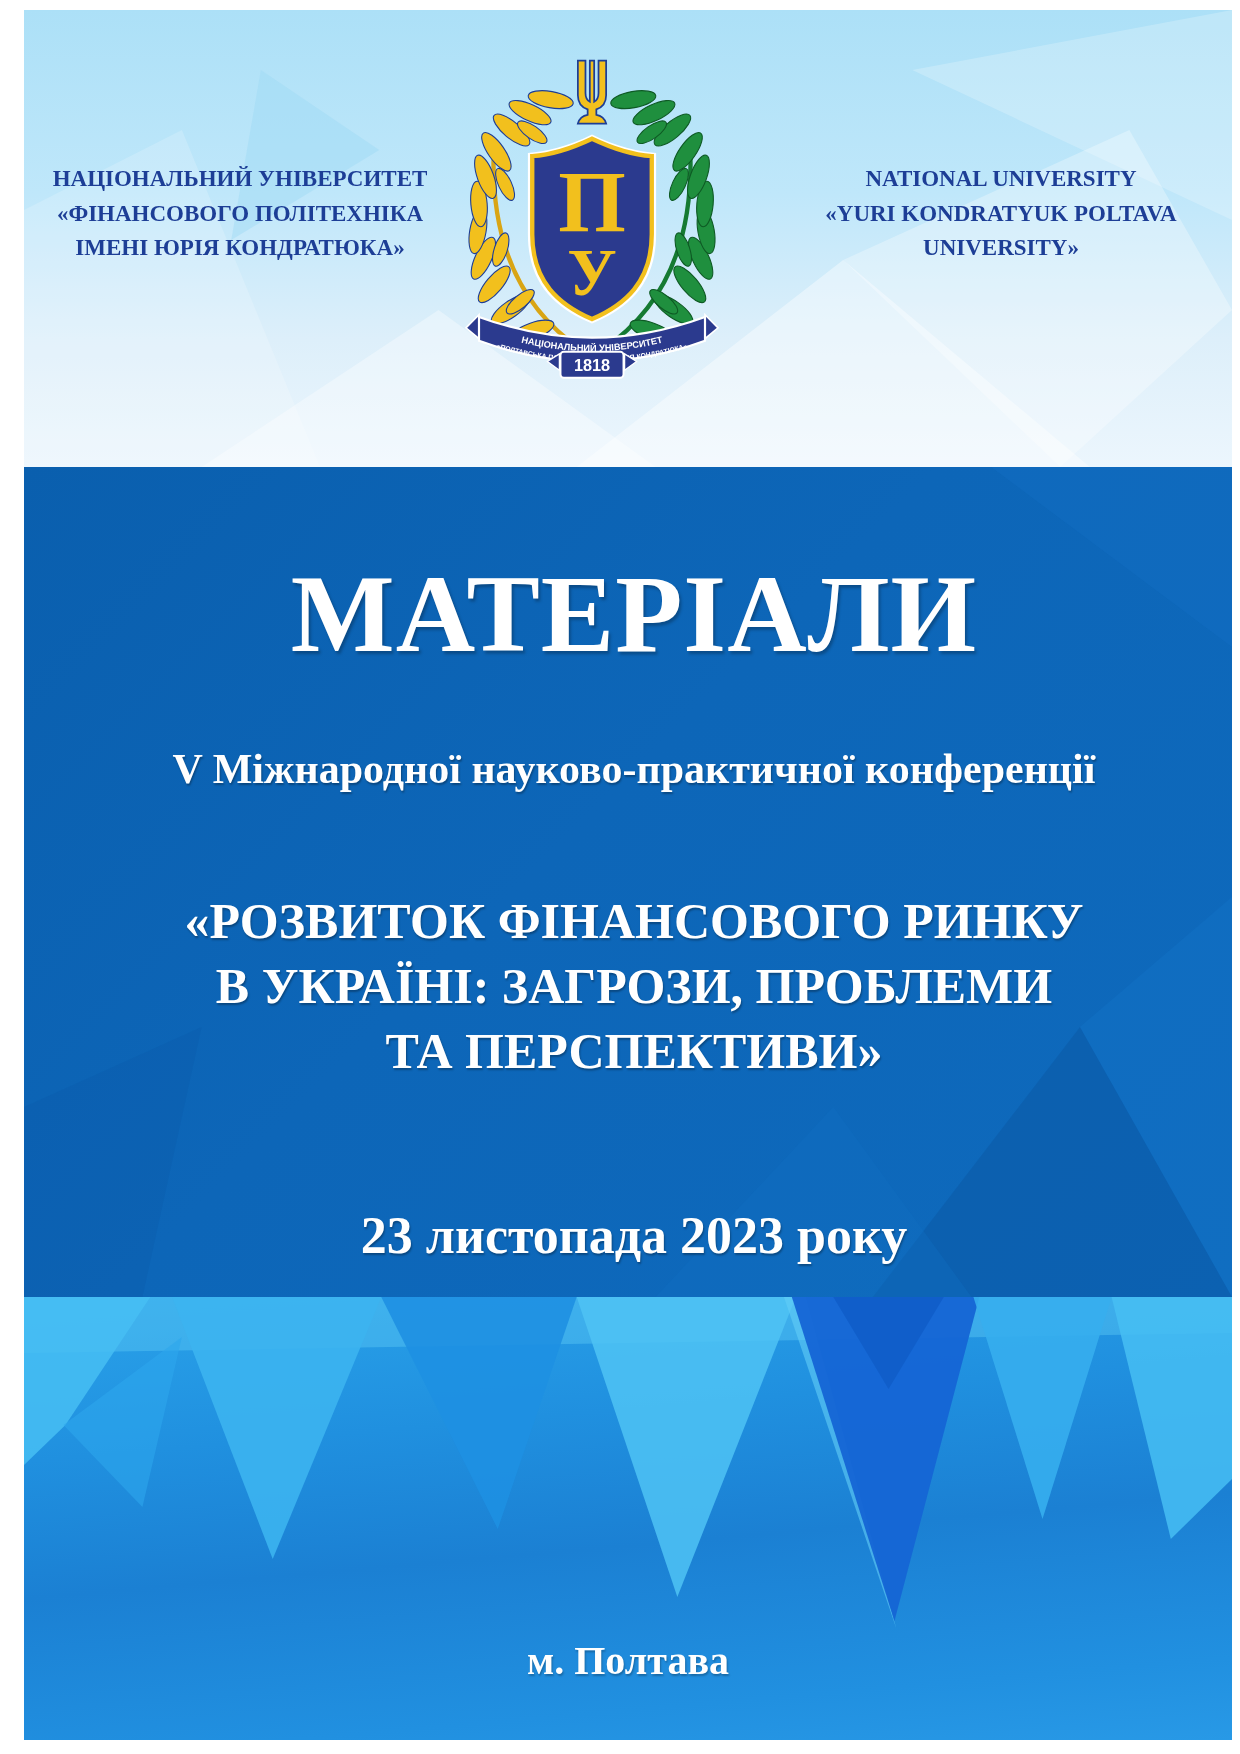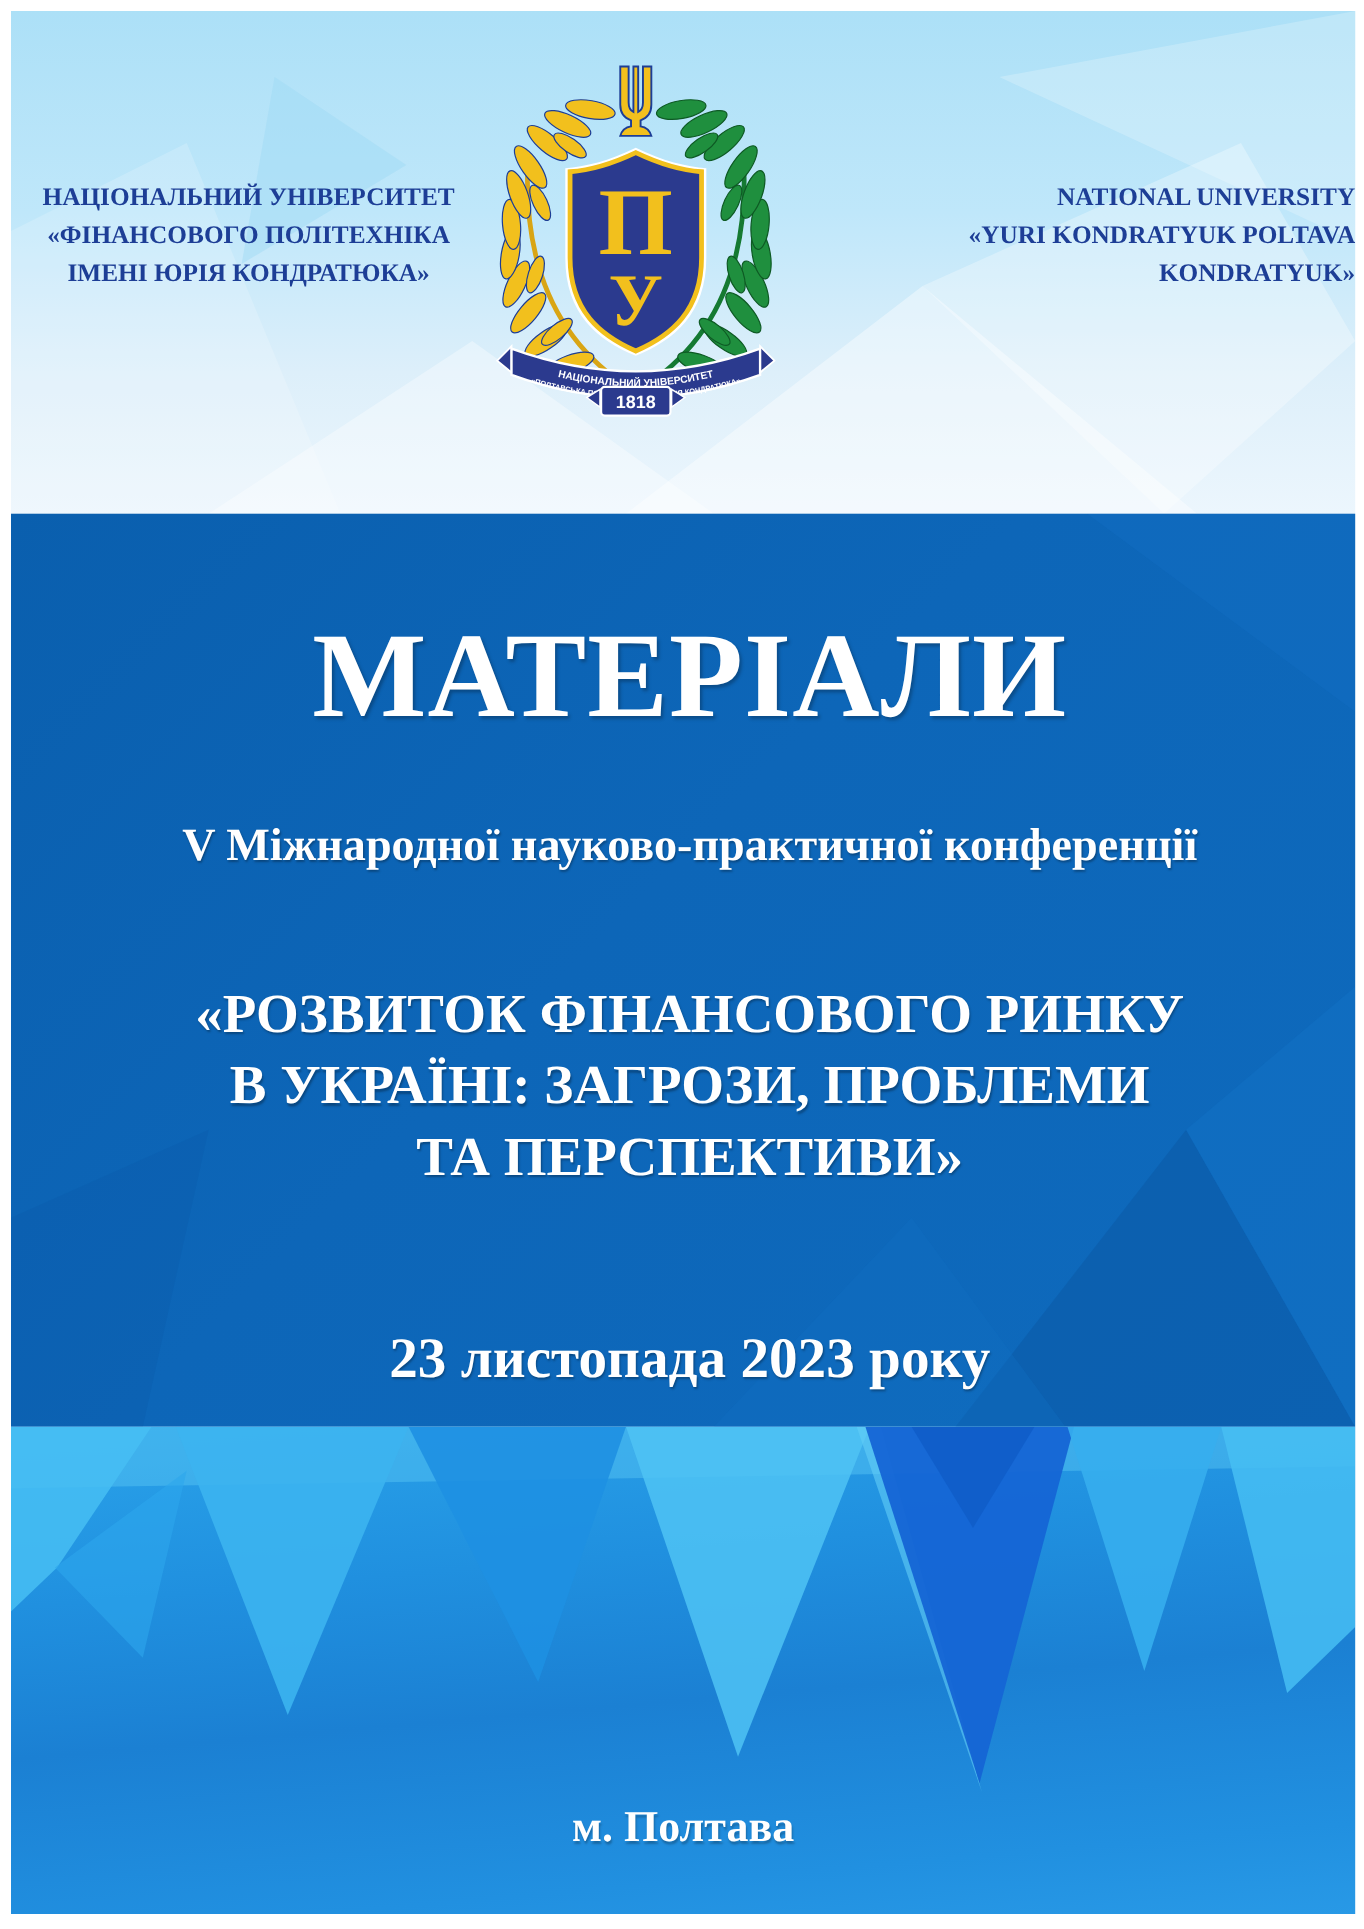--- a/index.html
+++ b/index.html
@@ -1,20 +1,20 @@
 <!DOCTYPE html>
 <html><head>
 <meta charset="utf-8">
 <style>
   * { margin: 0; padding: 0; box-sizing: border-box; }
   html, body { background: #ffffff; }
   .page {
     width: 1240px; height: 1754px;
     background: #ffffff;
-    padding: 10px 8px 14px 10px;
+    padding: 10px 8px 14px 24px;
     font-family: "Liberation Serif", "DejaVu Serif", serif;
     position: relative;
     margin: 0 auto;
   }
   .inner { width: 100%; height: 100%; display: flex; flex-direction: column; }
 
   
   .top-section {
     position: relative;
     height: 457px;
@@ -27,21 +27,21 @@
     display: flex; width: 100%; height: 100%;
   }
   .univ-left {
     width: 432px; padding-top: 152px;
     text-align: center;
     color: #1d3e96; font-weight: bold; font-size: 23px; line-height: 1.5;
   }
   .emblem-wrap { width: 272px; padding-top: 44px; display: flex; justify-content: center; }
   .univ-right {
     flex: 1; padding-top: 152px; padding-left: 42px;
-    text-align: right;
+    text-align: center;
     color: #1d3e96; font-weight: bold; font-size: 23px; line-height: 1.5;
   }
 
   
   .band {
     position: relative;
     height: 830px;
     background: linear-gradient(135deg, #0a5fae 0%, #0d66b8 45%, #0e6abd 100%);
     color: #ffffff; text-align: center;
     overflow: hidden;
@@ -181,21 +181,21 @@
               <path d="M180,276 l11,7 -11,8 Z" fill="#2b3a8e" stroke="#ffffff" stroke-width="1.2"></path>
               <rect x="121" y="274" width="58" height="24" rx="3" fill="#2b3a8e" stroke="#ffffff" stroke-width="1.8"></rect>
               <text x="150" y="292" text-anchor="middle" font-family="Liberation Sans, sans-serif" font-size="15" font-weight="bold" fill="#ffffff">1818</text>
             </g>
           </svg>
         </div>
 
         <div class="univ-right">
           <div>NATIONAL UNIVERSITY</div>
           <div>«YURI KONDRATYUK POLTAVA</div>
-          <div>KONDRATYUK»</div>
+          <div>UNIVERSITY»</div>
         </div>
       </div>
     </div>
 
     <div class="band">
       <svg class="facets" viewBox="0 0 1224 830" preserveAspectRatio="none" xmlns="http://www.w3.org/2000/svg">
         <polygon points="860,830 1070,560 1224,830" fill="#0a57a2" opacity="0.45"></polygon>
         <polygon points="1070,560 1224,430 1224,830" fill="#1272c6" opacity="0.5"></polygon>
         <polygon points="640,830 820,640 960,830" fill="#1170c4" opacity="0.35"></polygon>
         <polygon points="0,640 180,560 120,830 0,830" fill="#0a5aa8" opacity="0.3"></polygon>

